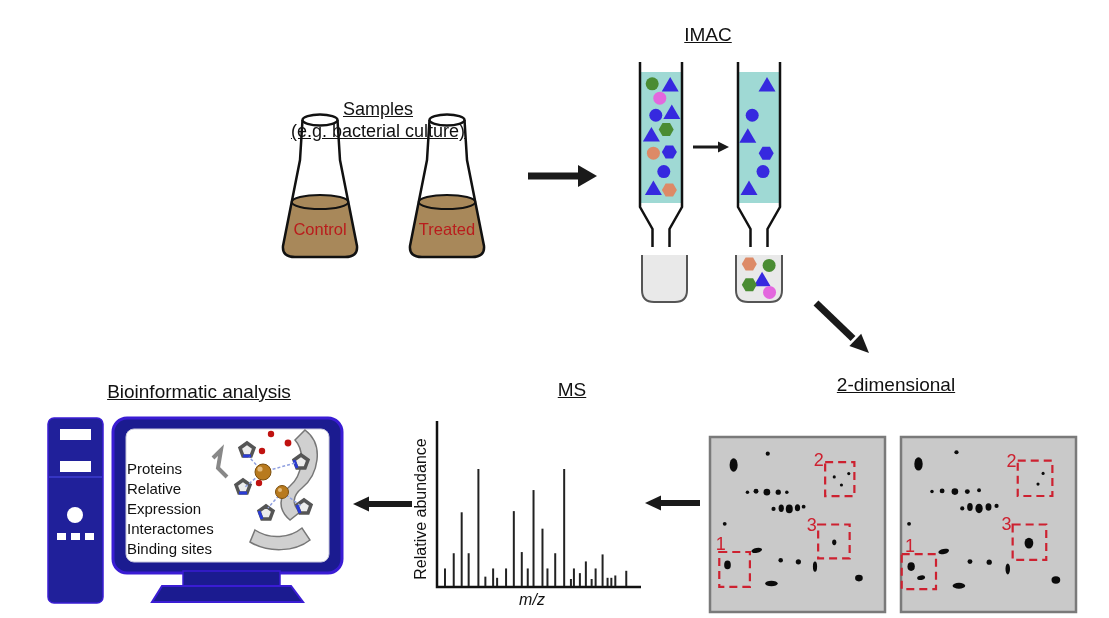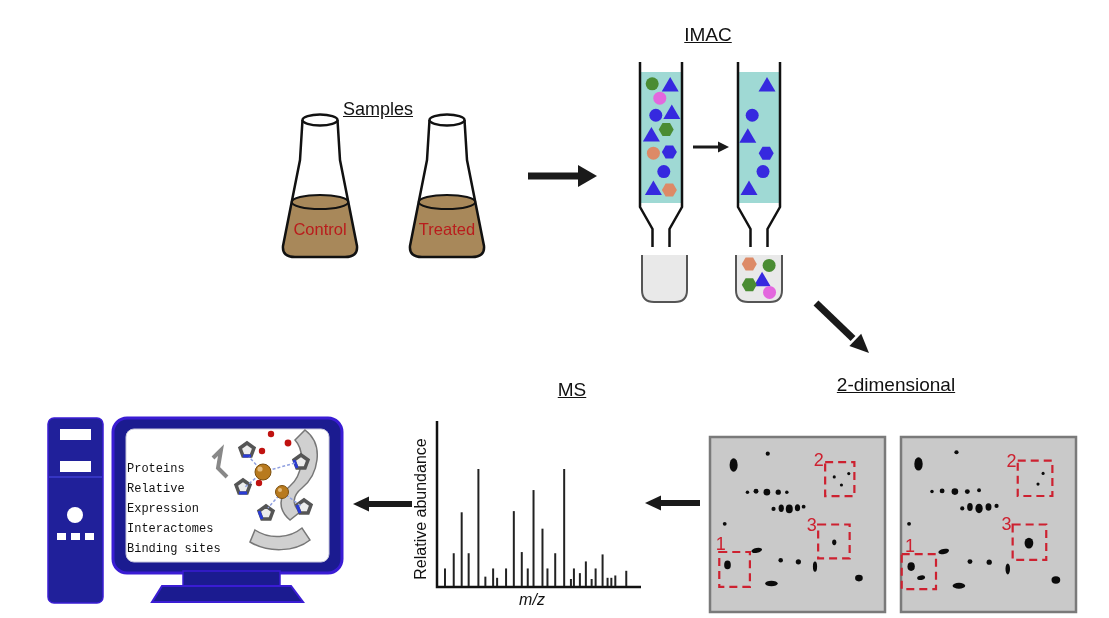--- a/index.html
+++ b/index.html
@@ -3,22 +3,22 @@
 <meta charset="utf-8">
 <style>
   html,body{margin:0;padding:0;background:#fff;}
   .canvas{position:relative;width:1109px;height:618px;background:#ffffff;
           font-family:"Liberation Sans", sans-serif;overflow:hidden;color:#111;}
   svg{position:absolute;left:0;top:0;}
   .ttl{position:absolute;transform:translateX(-50%);text-decoration:underline;
        white-space:nowrap;color:#111;text-align:right;}
   .lbl{position:absolute;transform:translateX(-50%);white-space:nowrap;color:#b91c1c;}
   .f18{font-size:18px;margin-top:48px;} .f19{font-size:19px;} .f16{font-size:16.5px;}
-  .screen-list{position:absolute;left:127px;top:459px;font-size:12px;
-               line-height:20px;color:#111;font-family:Liberation Mono, monospace;}
+  .screen-list{position:absolute;left:127px;top:459px;font-size:15px;
+               line-height:20px;color:#111;}
   .ms-ylabel{position:absolute;left:421px;top:509px;
              transform:translate(-50%,-50%) rotate(-90deg);
              font-size:16px;white-space:nowrap;color:#111;}
   .ms-xlabel{position:absolute;left:532px;top:591px;transform:translateX(-50%);
              font-size:16px;font-style:italic;color:#111;}
 </style>
 </head>
 <body>
 
 <div class="canvas">
@@ -259,31 +259,33 @@
           <circle cx="271" cy="434" r="3.2"></circle>
           <circle cx="288" cy="443" r="3.4"></circle>
           <circle cx="262" cy="451" r="3.2"></circle>
           <circle cx="259" cy="483" r="3.2"></circle>
         </g>
       </g>
     </g>
   </svg>
 
   <div class="ttl f18" style="left:378px;top:51px;">Samples</div>
+  <div class="ttl f18" style="left:378px;top:73px;">(e.g. bacterial culture)</div>
   <div class="lbl f16" style="left:320px;top:220px;">Control</div>
   <div class="lbl f16" style="left:447px;top:220px;">Treated</div>
 
   <div class="ttl f19" style="left:708px;top:24px;">IMAC</div>
 
   <div class="ttl f19" style="left:896px;top:374px;">2-dimensional</div>
 
   <div class="ttl f19" style="left:529px;top:379px;margin-left:43px;">MS</div>
   <div class="ms-ylabel">Relative abundance</div>
   <div class="ms-xlabel">m/z</div>
 
+  <div class="ttl f19" style="left:199px;top:381px;">Bioinformatic analysis</div>
   <div class="screen-list">
     <div>Proteins</div>
     <div>Relative</div>
     <div>Expression</div>
     <div>Interactomes</div>
     <div>Binding sites</div>
   </div>
 </div>
 
 </body></html>

